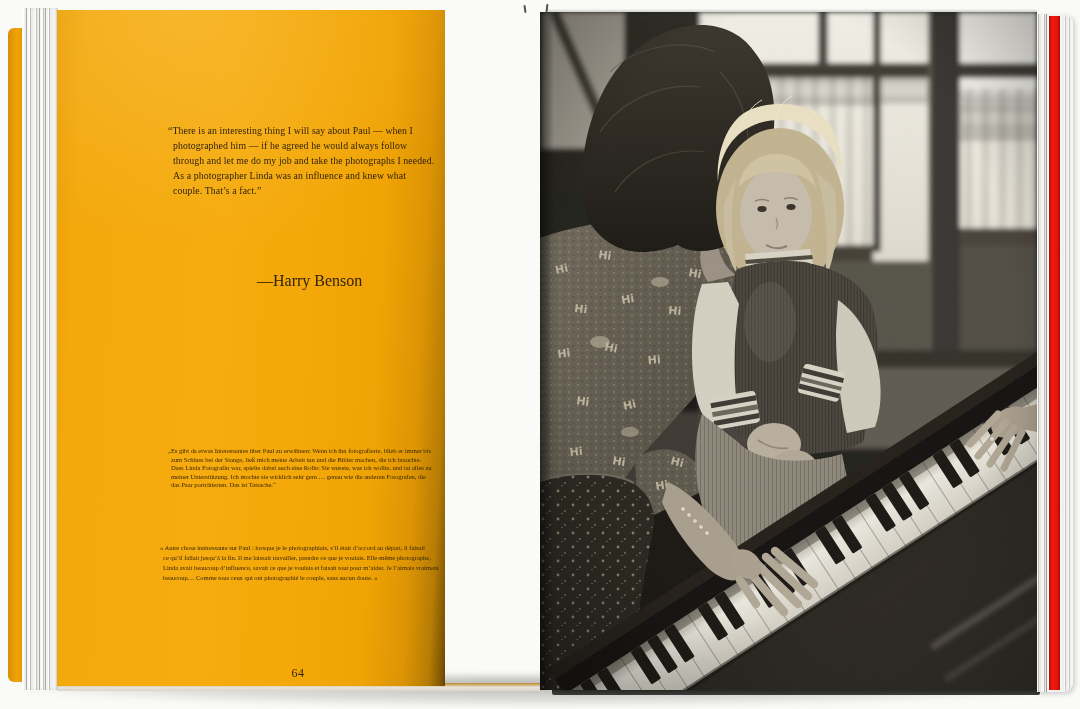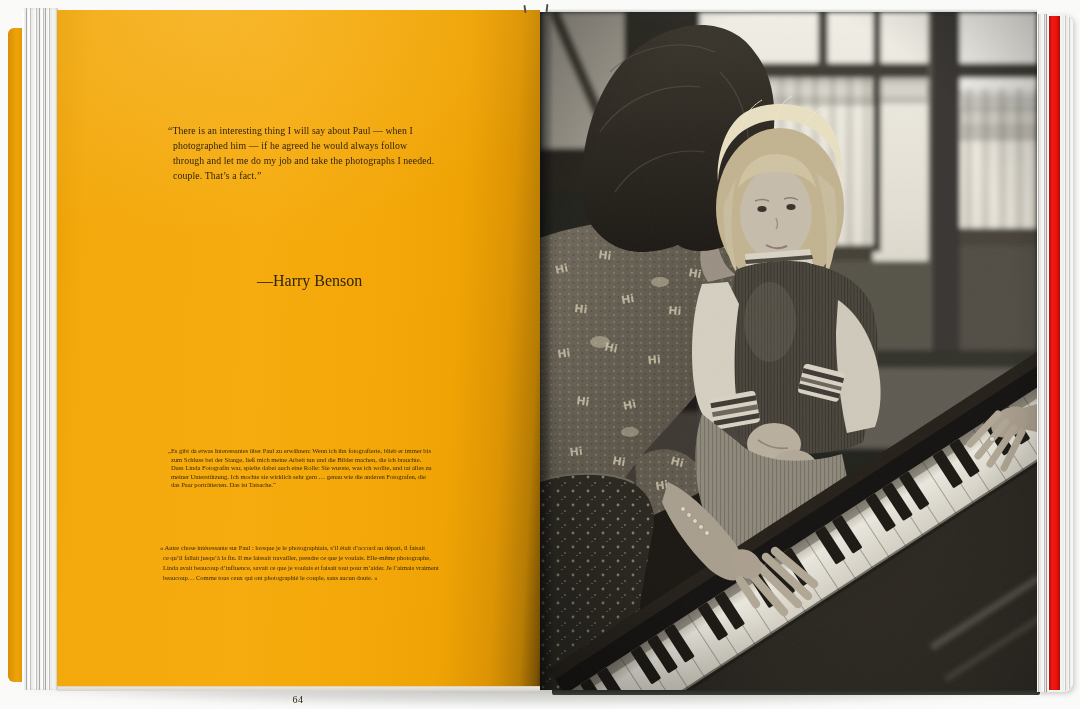--- a/index.html
+++ b/index.html
@@ -21,33 +21,33 @@
 
   
   .left-orange-sliver{left:8px;top:28px;width:15px;height:654px;border-radius:6px 0 0 6px;
     background:linear-gradient(90deg,#d78f06,#f0a408 60%,#e19806);}
   .left-page-stack{left:22px;top:8px;width:36px;height:682px;border-radius:4px 0 0 4px;
     background:
       repeating-linear-gradient(90deg,#fdfdfc 0 1.6px,#bfbebb 1.6px 2.4px,#ececea 2.4px 4.2px,#a9a8a5 4.2px 4.8px,#f4f4f2 4.8px 6.4px);
     box-shadow:inset -3px 0 3px rgba(0,0,0,.12), inset 2px 0 2px rgba(255,255,255,.6);}
 
   
-  .left-page{left:57px;top:10px;width:483px;height:676px;
+  .left-page{left:57px;top:10px;width:388px;height:676px;
     background:linear-gradient(93deg,#eb9f04 0,#f3a80b 7%,#f6ab0e 42%,#f3a708 66%,#efa304 80%,#dd9404 90%,#b67c04 96%,#7a5203 99.3%,#5d3f03 100%);
     color:var(--ink);}
   .left-page::before{content:"";position:absolute;inset:0;
     background:radial-gradient(130% 60% at 30% 0%, rgba(255,235,180,.18), transparent 60%);}
   .quote{left:111px;top:113px;line-height:15px;font-size:9.8px;letter-spacing:.1px;white-space:nowrap;}
   .quote .ln + .ln{padding-left:5px;}
   .attribution{left:200px;top:262px;font-size:16px;white-space:nowrap;}
   .small-trans{line-height:8.5px;font-size:6.6px;letter-spacing:-.05px;white-space:nowrap;color:#3a2a08;}
   .small-trans .ln + .ln{padding-left:3px;}
   .de{left:111px;top:437px;}
   .fr{left:103px;top:533px;line-height:10px;}
-  .folio{left:229px;top:656px;width:24px;text-align:center;font-size:10px;letter-spacing:.5px;margin-top:28px;}
+  .folio{left:229px;top:656px;width:24px;text-align:center;font-size:12px;letter-spacing:.5px;}
 
   
   .right-page{left:540px;top:12px;width:497px;height:678px;background:#222;}
   .right-page svg{display:block;}
   .photo-top-edge{left:545px;top:9px;width:492px;height:3px;background:linear-gradient(#f5f5f2,#cfcfca);}
 
   
   .right-stack{left:1037px;top:14px;width:36px;height:678px;border-radius:0 9px 9px 0;background:#f2f1ee;
     box-shadow:2px 2px 5px rgba(0,0,0,.18);}
   .right-stripes-a{left:1037px;top:14px;width:12px;height:678px;
@@ -72,20 +72,21 @@
   <div class="abs photo-under-shadow"></div>
 
   <div class="abs left-orange-sliver"></div>
   <div class="abs left-page-stack"></div>
 
   <div class="abs left-page">
     <div class="abs quote">
       <div class="ln">“There is an interesting thing I will say about Paul — when I</div>
       <div class="ln">photographed him — if he agreed he would always follow</div>
       <div class="ln">through and let me do my job and take the photographs I needed.</div>
+      <div class="ln">As a photographer Linda was an influence and knew what</div>
       <div class="ln">couple. That’s a fact.”</div>
     </div>
     <div class="abs attribution">—Harry Benson</div>
 
     <div class="abs small-trans de">
       <div class="ln">„Es gibt da etwas Interessantes über Paul zu erwähnen: Wenn ich ihn fotografierte, blieb er immer bis</div>
       <div class="ln">zum Schluss bei der Stange, ließ mich meine Arbeit tun und die Bilder machen, die ich brauchte.</div>
       <div class="ln">Dass Linda Fotografin war, spielte dabei auch eine Rolle: Sie wusste, was ich wollte, und tat alles zu</div>
       <div class="ln">meiner Unterstützung. Ich mochte sie wirklich sehr gern … genau wie die anderen Fotografen, die</div>
       <div class="ln">das Paar porträtierten. Das ist Tatsache.“</div>

